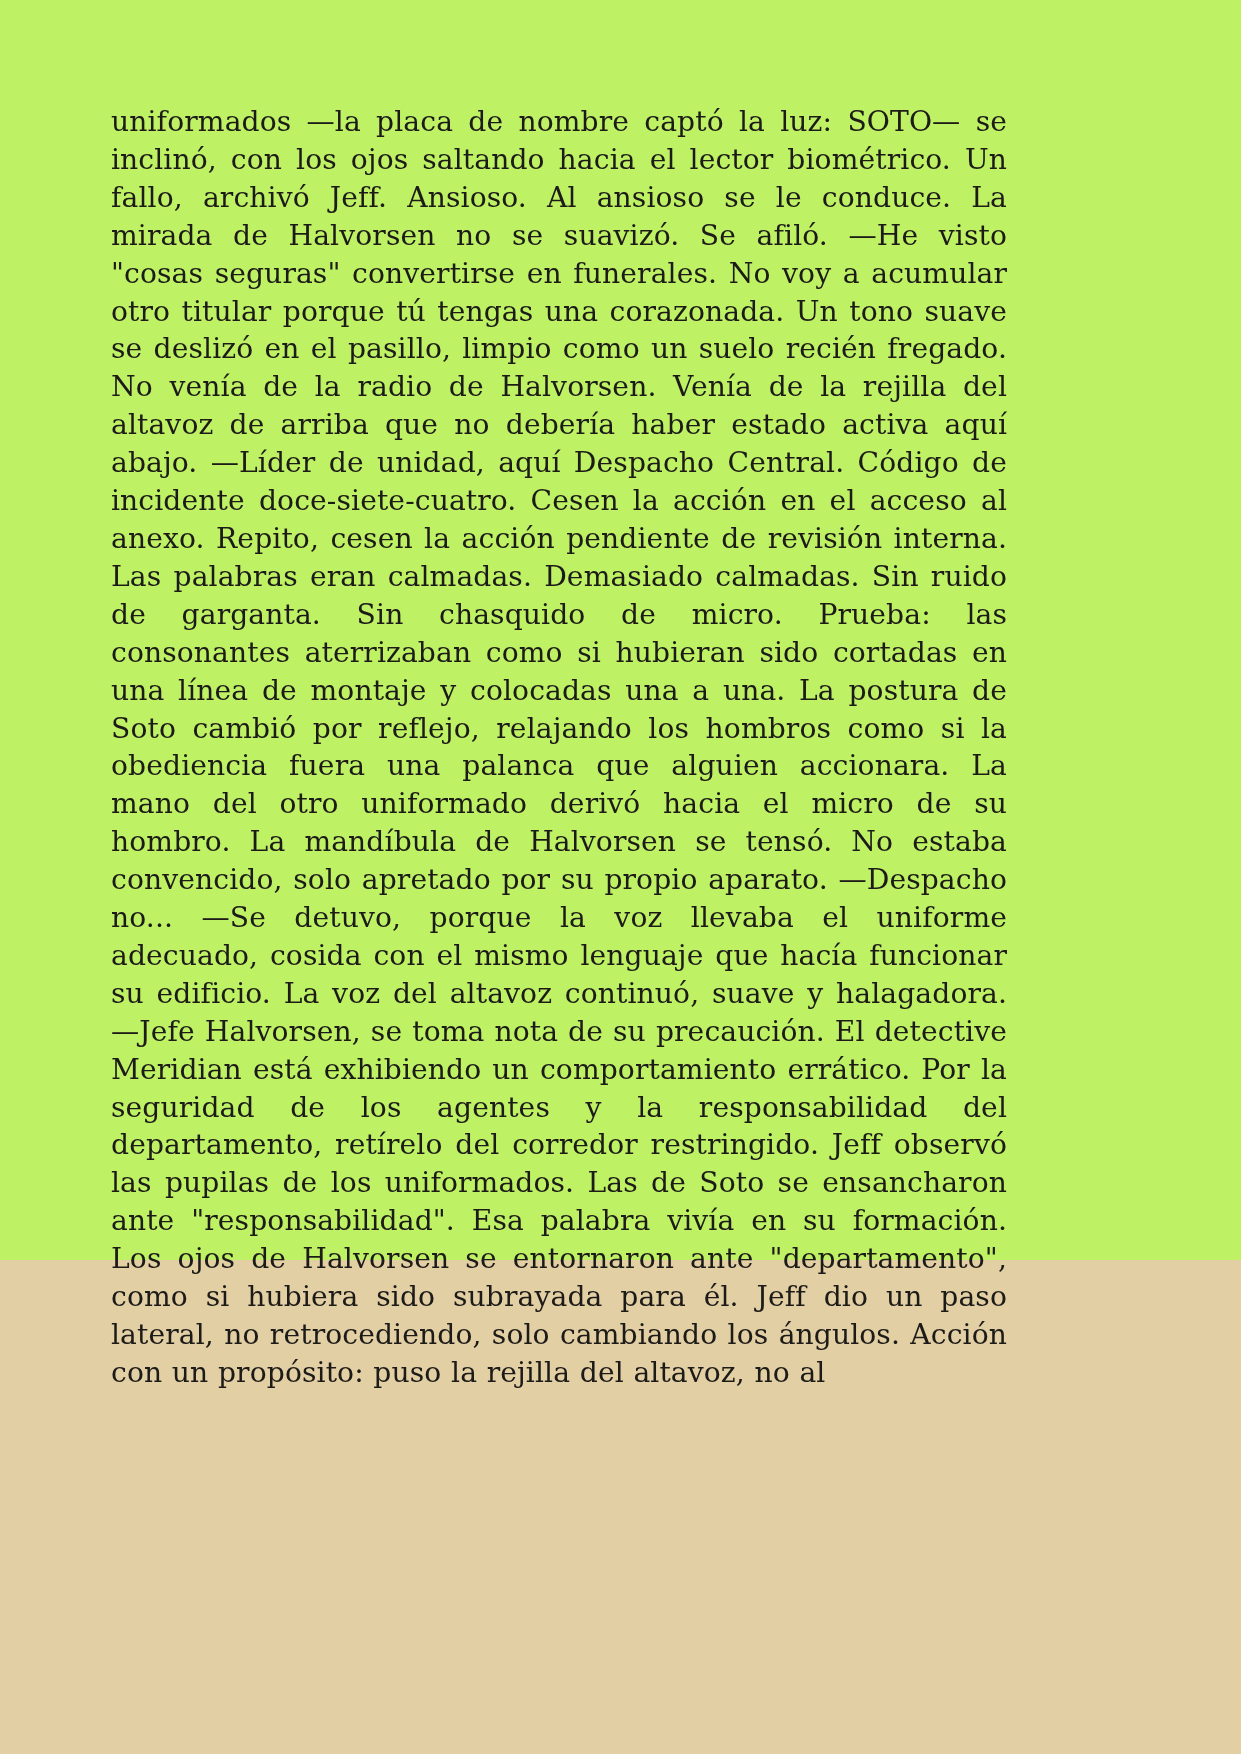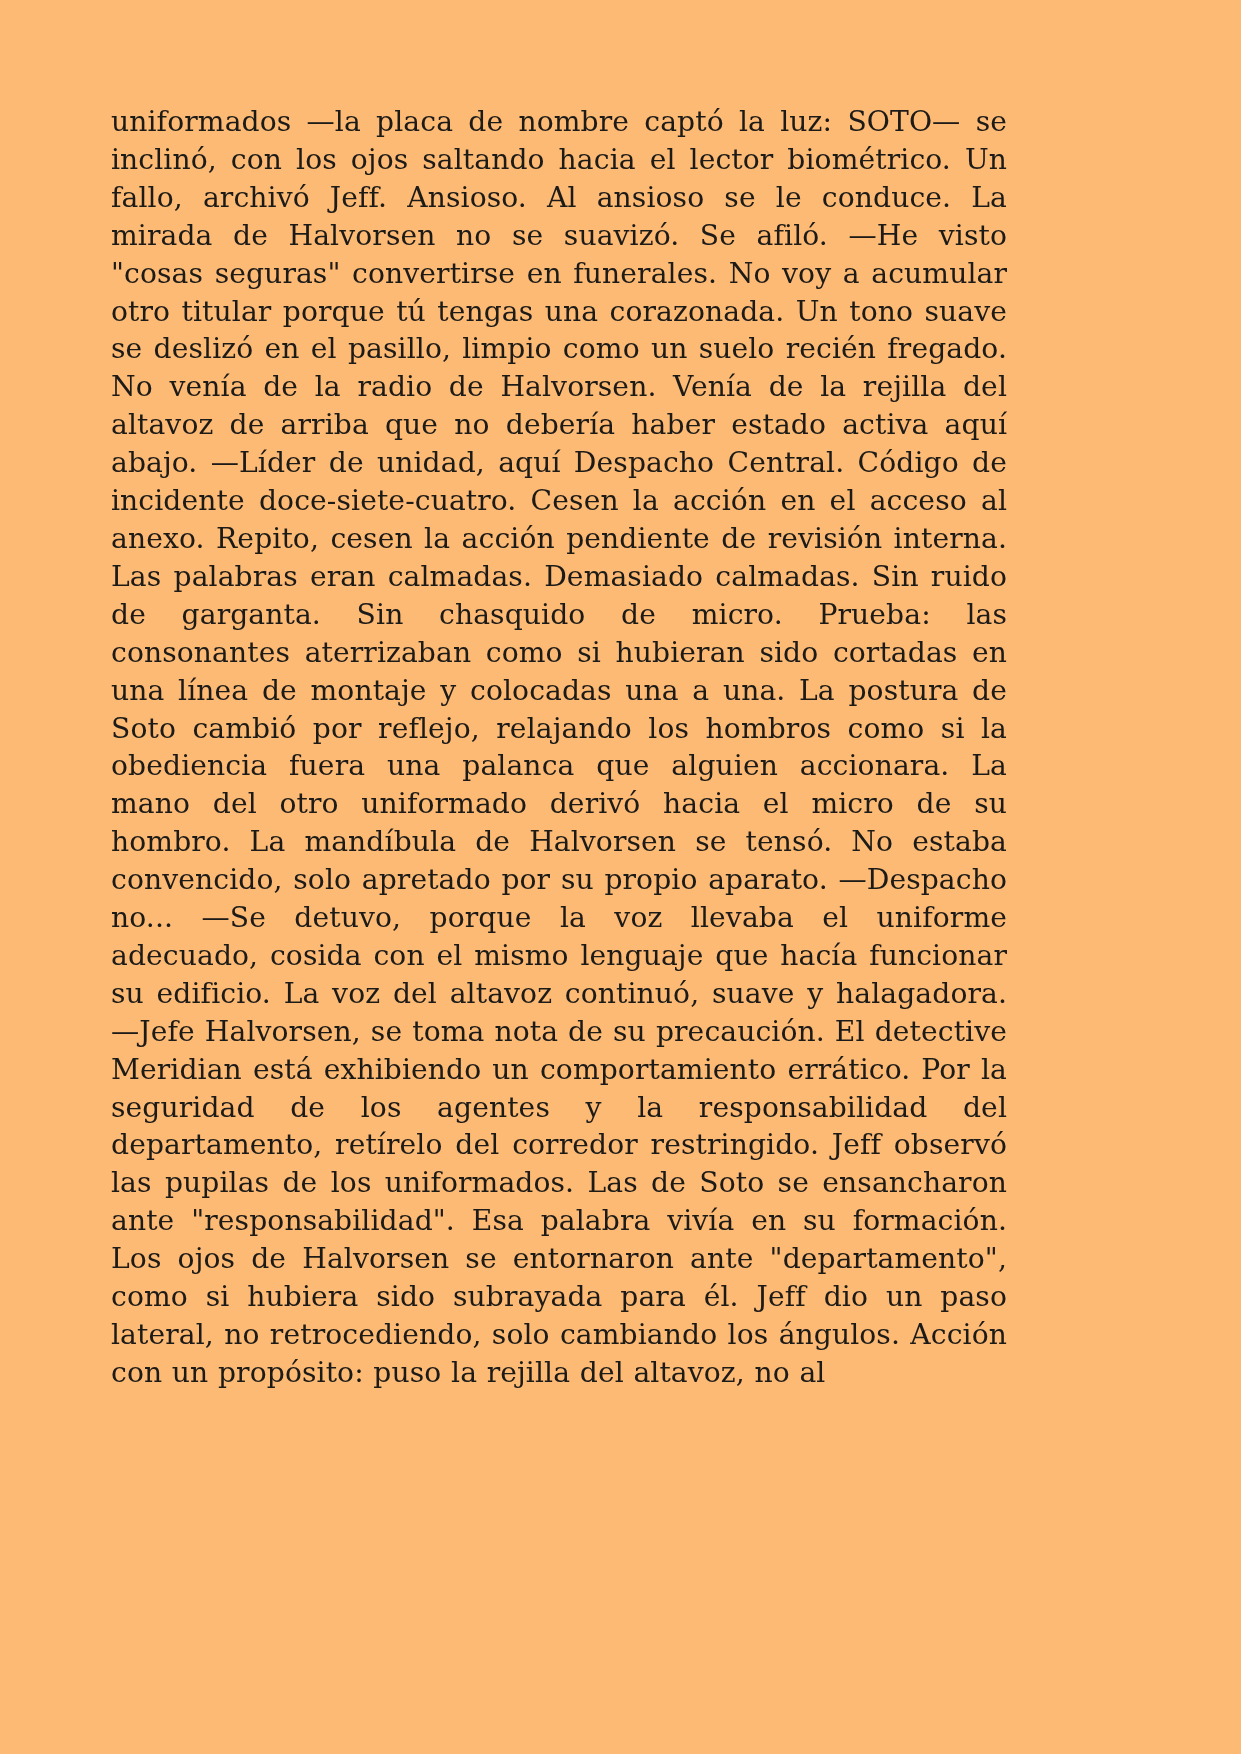--- a/index.html
+++ b/index.html
@@ -10,22 +10,22 @@
   body {
     width: 1241px;
     height: 1754px;
     background: #e3cfa4;
     font-family: "DejaVu Serif", "Liberation Serif", serif;
     overflow: hidden;
   }
   .page {
     position: relative;
     width: 1241px;
-    height: 1754px;
-    background: #fdba74;
+    height: 1260px;
+    background: #bef264;
     box-sizing: border-box;
   }
   .text-column {
     position: absolute;
     left: 111px;
     top: 103px;
     width: 896px;
     text-align: justify;
     text-justify: inter-word;
     color: #1d1b18;

